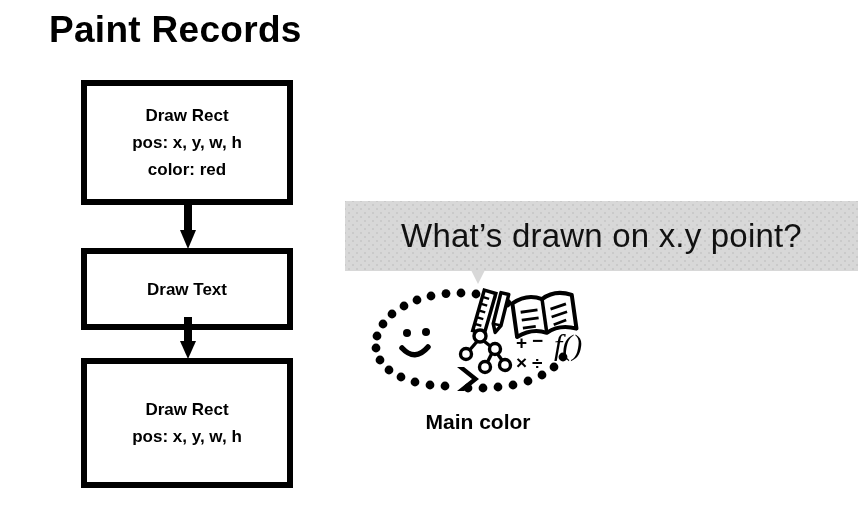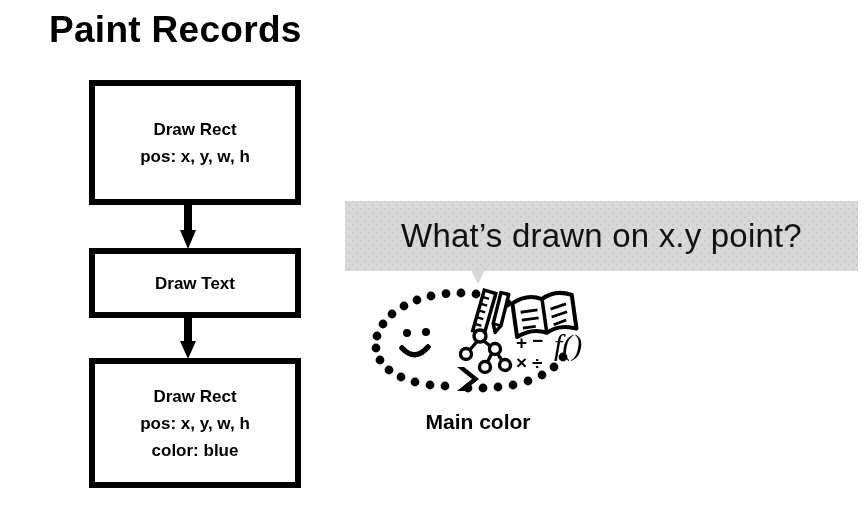--- a/index.html
+++ b/index.html
@@ -37,24 +37,23 @@
     border: 6px solid #000000;
     background: #ffffff;
     display: flex;
     flex-direction: column;
     align-items: center;
     justify-content: center;
     text-align: center;
     font-weight: bold;
     font-size: 17px;
     line-height: 27px;
-    margin-left: 8px;
   }
   #record-box-0 { top: 80px;  height: 125px; }
-  #record-box-1 { top: 248px; height: 70px;  }
+  #record-box-1 { top: 248px; height: 82px;  }
   #record-box-2 { top: 358px; height: 130px; }
 
   .record-line { display: block; white-space: nowrap; }
 
   
   .flow-arrow {
     position: absolute;
     left: 180px;
     width: 16px;
   }
@@ -120,20 +119,21 @@
   }
 </style>
 </head>
 <body>
 
 <div id="page-title">Paint Records</div>
 
 <div class="record-box" id="record-box-0">
   <span class="record-line">Draw Rect</span>
   <span class="record-line">pos: x, y, w, h</span>
+  <span class="record-line">color: red</span>
 </div>
 
 <div class="flow-arrow" id="flow-arrow-0">
   <svg viewBox="0 0 16 45" preserveAspectRatio="none">
     <rect x="4" y="0" width="8" height="28" fill="#000000"></rect>
     <polygon points="0,26 16,26 8,45" fill="#000000"></polygon>
   </svg>
 </div>
 
 <div class="record-box" id="record-box-1">
@@ -143,21 +143,20 @@
 <div class="flow-arrow" id="flow-arrow-1">
   <svg viewBox="0 0 16 42" preserveAspectRatio="none">
     <rect x="4" y="0" width="8" height="26" fill="#000000"></rect>
     <polygon points="0,24 16,24 8,42" fill="#000000"></polygon>
   </svg>
 </div>
 
 <div class="record-box" id="record-box-2">
   <span class="record-line">Draw Rect</span>
   <span class="record-line">pos: x, y, w, h</span>
-  <span class="record-line">color: blue</span>
 </div>
 
 <div id="speech-bubble">
   <span id="speech-bubble-text">What’s drawn on x.y point?</span>
 </div>
 <div id="speech-bubble-tail"></div>
 
 <div id="thread-illustration">
   <svg viewBox="0 0 240 115">
 

